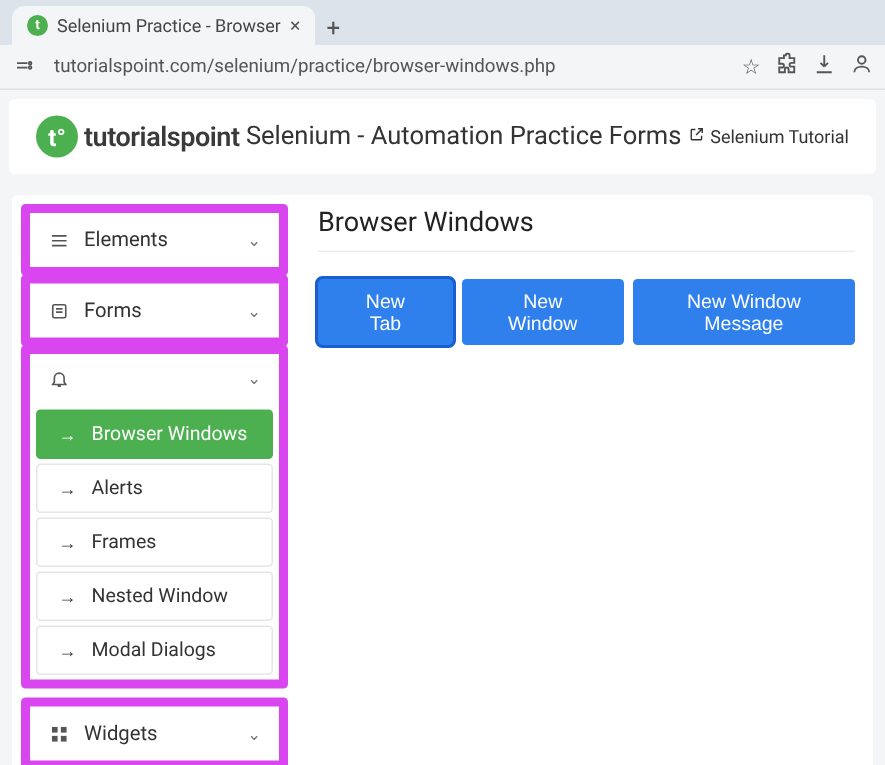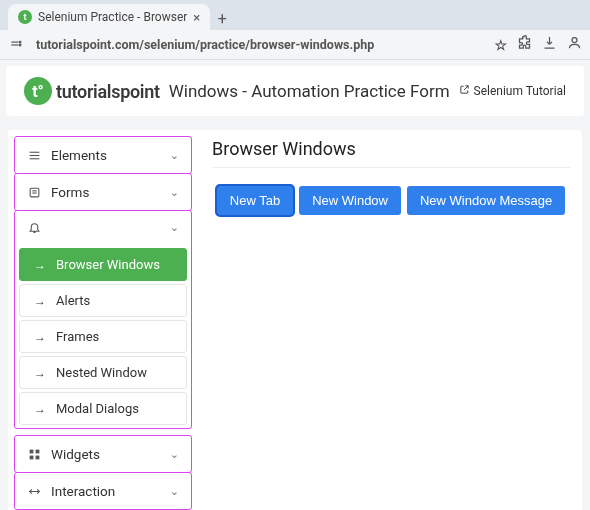--- a/index.html
+++ b/index.html
@@ -6,51 +6,51 @@
   body { font-family: -apple-system, BlinkMacSystemFont, "Segoe UI", Roboto, Arial, sans-serif; font-size: 14px; color: #333; background: #f4f5f7; width: 590px; height: 510px; overflow: hidden; }
   
   
   .browser-tabs { background: #dde3ea; height: 30px; display: flex; align-items: flex-end; padding: 0 8px; }
   .tab { background: #f4f5f7; border-radius: 8px 8px 0 0; height: 26px; min-width: 170px; display: flex; align-items: center; padding: 0 10px; font-size: 12px; color: #444; gap: 6px; }
   .tab-favicon { width: 14px; height: 14px; border-radius: 50%; background: #4caf50; display:flex;align-items:center;justify-content:center; color:#fff; font-size:9px; font-weight:bold;}
   .tab-title { flex: 1; white-space: nowrap; overflow: hidden; text-overflow: ellipsis; }
   .tab-close { font-size: 13px; color: #555; cursor: pointer;}
   .new-tab { width: 24px; height: 24px; display: flex; align-items: center; justify-content: center; font-size: 16px; color: #555; cursor:pointer;}
   
-  .addr-bar { background: #f4f5f7; height: 30px; display: flex; align-items: center; padding: 0 8px; gap: 8px; border-bottom: 1px solid #e0e0e0; font-weight: bold;}
+  .addr-bar { background: #f4f5f7; height: 30px; display: flex; align-items: center; padding: 0 8px; gap: 8px; border-bottom: 1px solid #e0e0e0;}
   .addr-icon { width: 16px; height:16px; display:flex;align-items:center;justify-content:center; color:#555; font-size:13px; }
   .url-box { flex: 1; background: #fff0; border:none; height: 26px; display: flex; align-items: center; padding: 0 4px; font-size: 12.5px; color: #555; }
   .toolbar-right { display:flex; gap:10px; align-items:center; color:#555; font-size:15px;}
   .star{font-size:14px;}
   
   
   .site-header { background: #fff; height: 50px; display: flex; align-items: center; padding: 0 18px; margin:6px 6px 0 6px; border-radius:4px;}
   .logo { display: flex; align-items: center; gap: 4px; }
   .logo-icon { width: 28px; height: 28px; border-radius: 50%; background: #4caf50; display:flex;align-items:center;justify-content:center; color:#fff; font-weight:bold; font-size:16px;}
   .logo-text { font-size: 18px; font-weight: 600; color:#3a3a3a; letter-spacing:-0.3px;text-align:center;}
   .page-title-top { flex:1; text-align:center; font-size: 17px; color:#333; font-weight:400;}
   .tutorial-link { font-size: 12px; color:#333; display:flex; align-items:center; gap:4px;}
   
   
   .wrap { display:flex; margin:14px 8px 8px 8px; background:#fff; border-radius:4px; padding:6px; gap:14px; height:396px;}
   .sidebar { width: 178px; }
-  .accordion-item { border:1px solid #d946ef; background:#fff; border-radius:3px; margin-bottom:-1px;}
+  .accordion-item { border:6px solid #d946ef; background:#fff; border-radius:3px; margin-bottom:-1px;}
   .acc-header { display:flex; align-items:center; padding:10px 12px; gap:10px; cursor:pointer; font-size:13.5px; color:#333;}
   .acc-header .chev { margin-left:auto; font-size:11px; color:#777;}
   .acc-icon{width:14px;display:flex;justify-content:center;color:#555;font-size:13px;}
   .sub-list { padding:4px 0 0 0;}
   .sub-item { display:flex; align-items:center; gap:10px; padding:8px 14px; font-size:13px; color:#333; border:1px solid #e5e5e5; margin:0 4px 3px 4px; border-radius:3px; cursor:pointer; background:#fff;}
   .sub-item.active { background:#4caf50; color:#fff; border-color:#4caf50;}
   .sub-item .arrow{font-size:12px;}
   .gap-after{margin-bottom:6px;}
   
   .content { flex:1; padding:2px 6px;}
   .content h2 { font-size:18px; font-weight:400; color:#222; padding-bottom:8px; border-bottom:1px solid #eee;}
   .btn-row { display:flex; gap:6px; margin-top:18px; justify-content:center;}
-  .btn { background:#2f80ed; color:#fff; border:none; padding:7px 13px; font-size:13px; border-radius:3px; cursor:pointer;}
+  .btn { background:#2f80ed; color:#fff; border:none; padding:7px 27px; font-size:13px; border-radius:3px; cursor:pointer;}
   .btn.focused { outline:2px solid #1a5fd0; outline-offset:0; box-shadow:0 0 0 1px #0b4fc0;}
 </style>
 </head>
 <body>
 
 <div class="browser-tabs">
   <div class="tab">
     <span class="tab-favicon">t</span>
     <span class="tab-title">Selenium Practice - Browser</span>
     <span class="tab-close">×</span>
@@ -86,21 +86,21 @@
         </svg>
     </span>
   </div>
 </div>
 
 <div class="site-header">
   <div class="logo">
     <span class="logo-icon">t°</span>
     <span class="logo-text">tutorialspoint</span>
   </div>
-  <div class="page-title-top">Windows - Automation Practice Form</div>
+  <div class="page-title-top">Selenium - Automation Practice Forms</div>
   <div class="tutorial-link">
     <span>
       <svg width="11" height="11" viewBox="0 0 24 24" fill="none" stroke="currentColor" stroke-width="2">
           <path d="M14 4h6v6M20 4l-9 9M19 14v5a1 1 0 01-1 1H5a1 1 0 01-1-1V6a1 1 0 011-1h5"></path>
         </svg>
     </span>
     <span>Selenium Tutorial</span>
   </div>
 </div>
 

